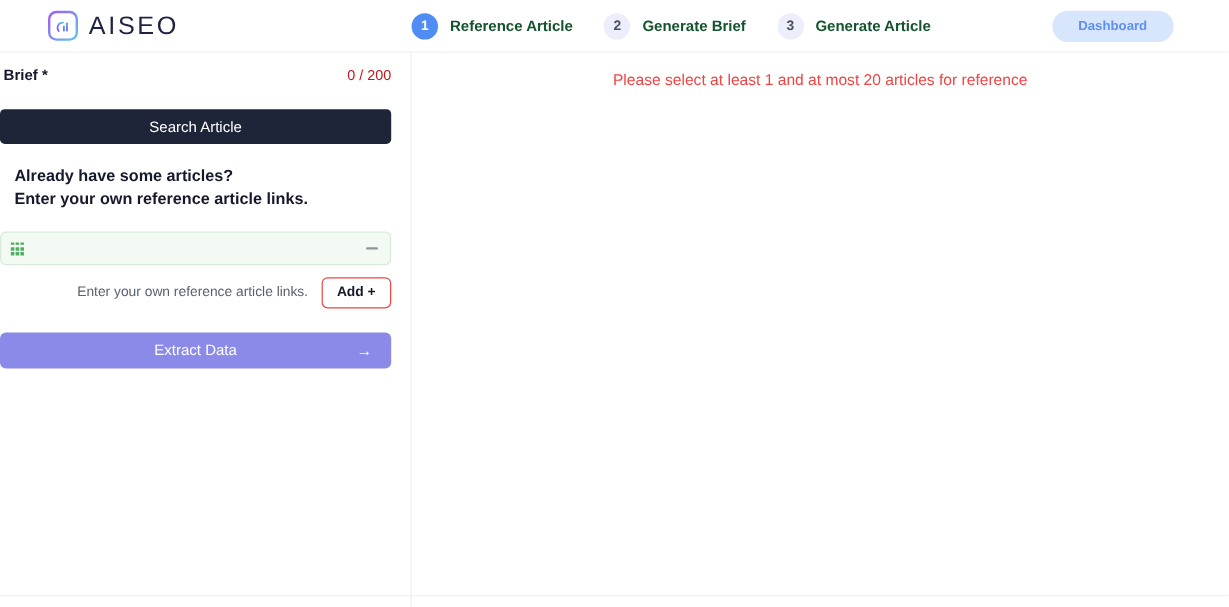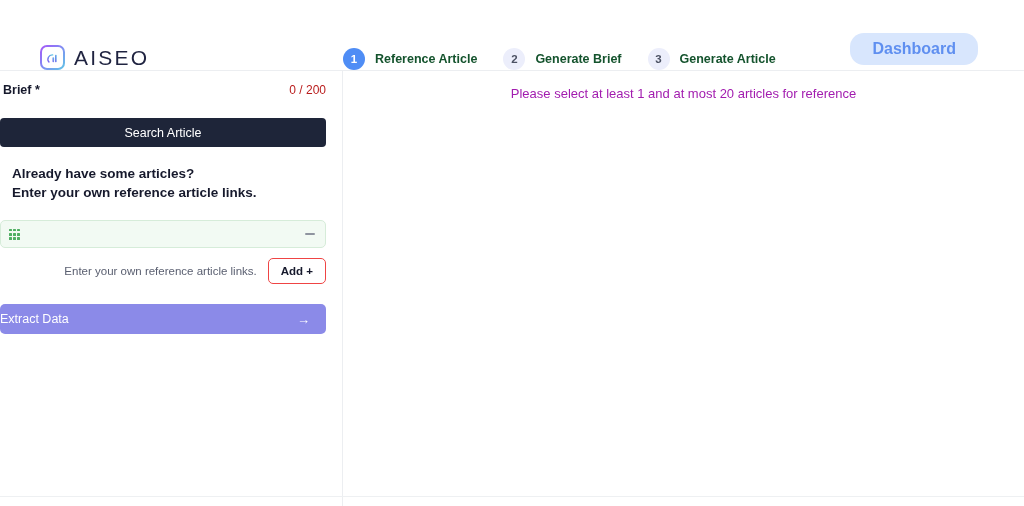--- a/index.html
+++ b/index.html
@@ -20,24 +20,23 @@
     display: flex;
     flex-direction: column;
   }
 
   
   .header {
     height: 44px;
     min-height: 44px;
     border-bottom: 1px solid #eceef1;
     display: flex;
-    align-items: flex-end;
+    align-items: center;
     background: #ffffff;
     position: relative;
-    margin-top: 27px;
   }
 
   .brand {
     width: 343px;
     display: flex;
     align-items: center;
     padding-left: 40px;
     gap: 9px;
   }
 
@@ -109,21 +108,21 @@
     right: 46px;
     top: 50%;
     transform: translateY(-50%);
   }
 
   .dashboard-btn {
     background: #d8e6fd;
     color: #5f8ff0;
     border: none;
     border-radius: 14px;
-    font-size: 16px;
+    font-size: 11px;
     font-weight: 700;
     padding: 7px 22px;
     cursor: pointer;
     font-family: inherit;
   }
 
   
   .body {
     flex: 1;
     display: flex;
@@ -298,41 +297,41 @@
     background: #8b8ae8;
     border: none;
     border-radius: 5px;
     color: #ffffff;
     font-size: 12.5px;
     font-family: inherit;
     cursor: pointer;
     position: relative;
     display: flex;
     align-items: center;
-    justify-content: flex-start;
+    justify-content: center;
   }
   .extract-arrow {
     position: absolute;
     right: 16px;
     font-size: 13px;
     line-height: 1;
   }
 
   
   .main {
     flex: 1;
     padding-top: 15px;
     display: flex;
     flex-direction: column;
     align-items: center;
     background: #ffffff;
   }
   .main-message {
     font-size: 13px;
-    color: #a21caf;
+    color: #ef4444;
   }
 
   .bottom-rule {
     position: absolute;
     left: 0;
     right: 0;
     bottom: 9px;
     height: 1px;
     background: #eef0f2;
   }

